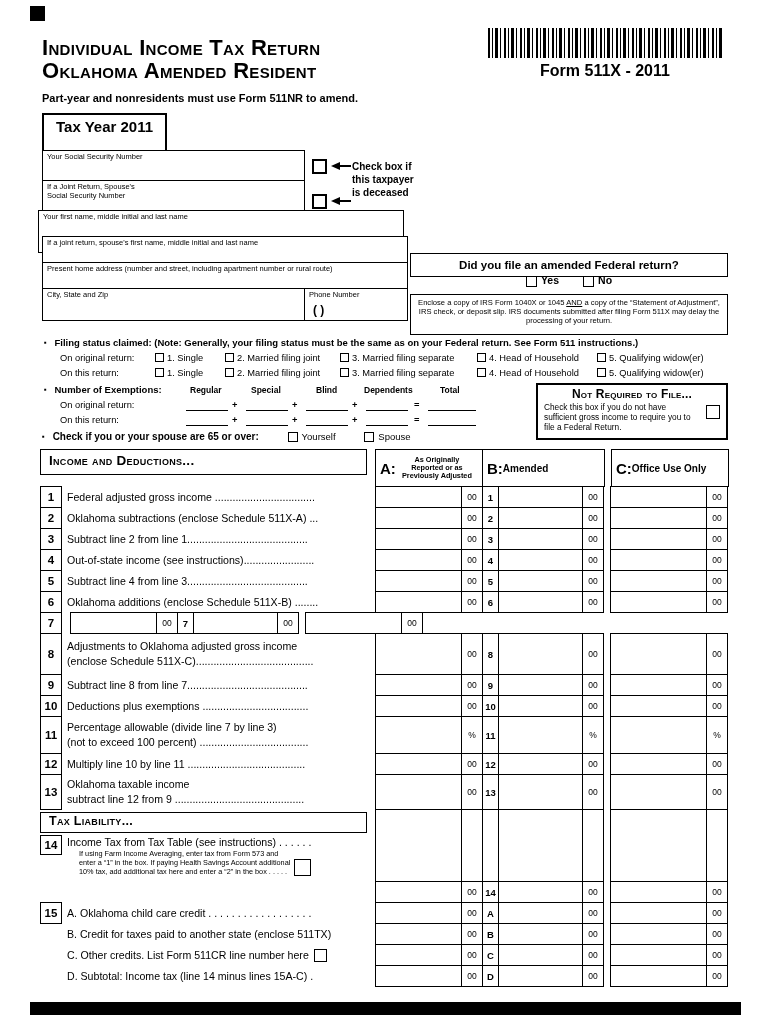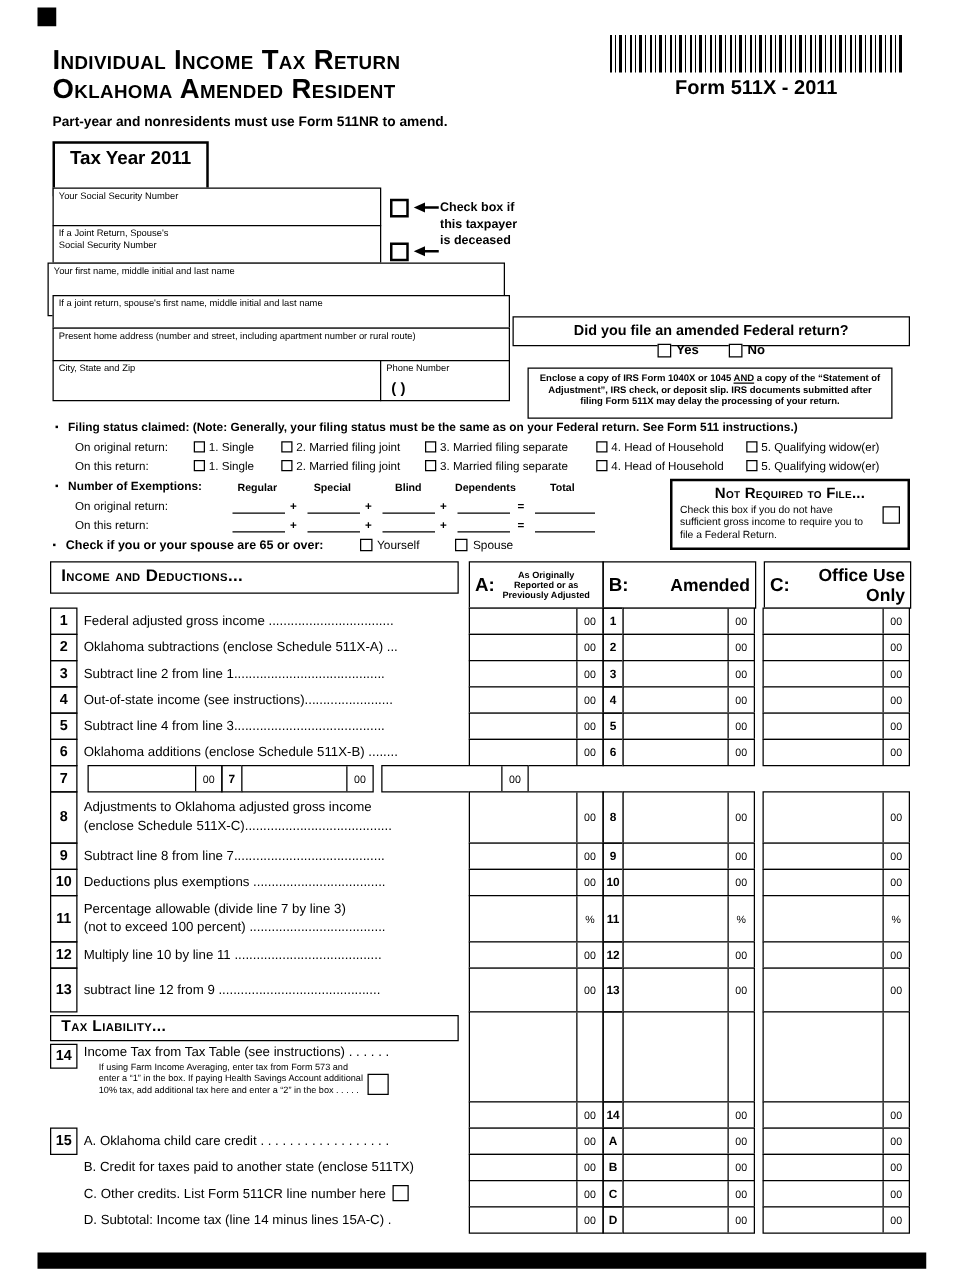--- a/index.html
+++ b/index.html
@@ -37,21 +37,21 @@
   .tri { width:0; height:0; border-top:4px solid transparent; border-bottom:4px solid transparent; border-right:9px solid #000; }
   .tail { width:11px; height:2px; background:#000; }
   .deceased-text { position:absolute; left:352px; top:160px; font-size:10px; font-weight:bold; line-height:13px; }
   .deceased-text span { display:block; }
 
   .fed-q { position:absolute; left:410px; top:253px; width:318px; height:24px; border:1px solid #000; text-align:center; }
   .fed-q-title { font-size:11.5px; font-weight:bold; padding-top:5px; }
   .fed-opts { display:flex; justify-content:center; align-items:center; margin-top:3px; font-size:10.5px; font-weight:bold; }
   .fed-opts .cb { margin-right:4px; }
   .fed-opts .grp { margin:0 12px; }
-  .fed-note { position:absolute; left:410px; top:294px; width:292px; height:41px; border:1px solid #000; font-size:7.6px; font-weight:bold; text-align:center; padding:4px 6px 0; line-height:8.8px;margin-left:12px; }
+  .fed-note { position:absolute; left:410px; top:294px; width:318px; height:41px; border:1px solid #000; font-size:7.6px; font-weight:normal; text-align:center; padding:4px 6px 0; line-height:8.8px; }
   .u { text-decoration:underline; }
 
   .bullet { font-size:8px; margin-right:5px; vertical-align:1px; }
 
   .fs { position:absolute; left:42px; top:337px; width:686px; height:46px; font-size:9.3px; }
   .fs-head { position:absolute; left:2px; top:0; font-weight:bold; font-size:9.5px; white-space:nowrap; }
   .fs-row { position:absolute; left:0; width:100%; height:13px; }
   .fs-r1 { top:16px; } .fs-r2 { top:31px; }
   .fs-label { position:absolute; left:18px; }
   .opt { position:absolute; white-space:nowrap; }
@@ -78,21 +78,21 @@
 
   .tbl { position:absolute; left:40px; top:449px; width:690px; }
   .thead { display:flex; align-items:flex-start; }
   .hd-main { width:327px; height:26px; border:1.5px solid #000; font-variant:small-caps; font-weight:bold; font-size:13.5px; padding:3px 0 0 8px; letter-spacing:.3px; flex:none; }
   .gap8 { width:8px; flex:none; } .gap6 { width:6px; flex:none; }
   .hd-a,.hd-b,.hd-c { height:38px; border:1px solid #000; display:flex; align-items:center; padding:2px 4px; flex:none; }
   .hd-a { width:108px; } .hd-b { width:123px; margin-left:-1px; } .hd-c { width:118px; }
   .hd-big { font-size:15px; font-weight:bold; }
   .desc { flex:1; text-align:center; font-size:7.3px; font-weight:bold; line-height:8.2px; }
   .desc span { display:block; }
-  .descb { flex:1; text-align:right; font-size:14px; font-weight:bold; }
+  .descb { flex:1; text-align:left; font-size:10px; font-weight:bold; }
 
   .trow { display:flex; margin-top:-1px; align-items:stretch; }
   .rnum { width:22px; border:1.5px solid #000; font-size:11.5px; font-weight:bold; display:flex; align-items:center; justify-content:center; flex:none; }
   .rnum.noborder { border:none; }
   .rlabel { width:305px; padding-left:5px; font-size:10.6px; display:flex; flex-direction:column; justify-content:center; flex:none; overflow:hidden; white-space:nowrap; }
   .lab { line-height:15px; }
   .amt { width:108px; border:1px solid #000; display:flex; flex:none; background:#fff; }
   .amt-main { flex:1; }
   .cents { width:21px; border-left:1px solid #000; display:flex; align-items:center; justify-content:center; font-size:8.5px; flex:none; }
   .rnum2 { width:17px; border:1px solid #000; margin-left:-1px; display:flex; align-items:center; justify-content:center; font-size:9.5px; font-weight:bold; flex:none; }
@@ -540,20 +540,21 @@
       <div class="gap6"></div>
       <div class="amt c">
           <div class="amt-main"></div>
           <div class="cents">00</div>
         </div>
     </div>
 
     <div class="trow h36">
       <div class="rnum">13</div>
       <div class="rlabel">
+        <div class="lab">Oklahoma taxable income</div>
         <div class="lab">subtract line 12 from 9 ............................................</div>
       </div>
       <div class="gap8"></div>
       <div class="amt">
           <div class="amt-main"></div>
           <div class="cents">00</div>
         </div>
       <div class="rnum2">13</div>
       <div class="amt b">
           <div class="amt-main"></div>

